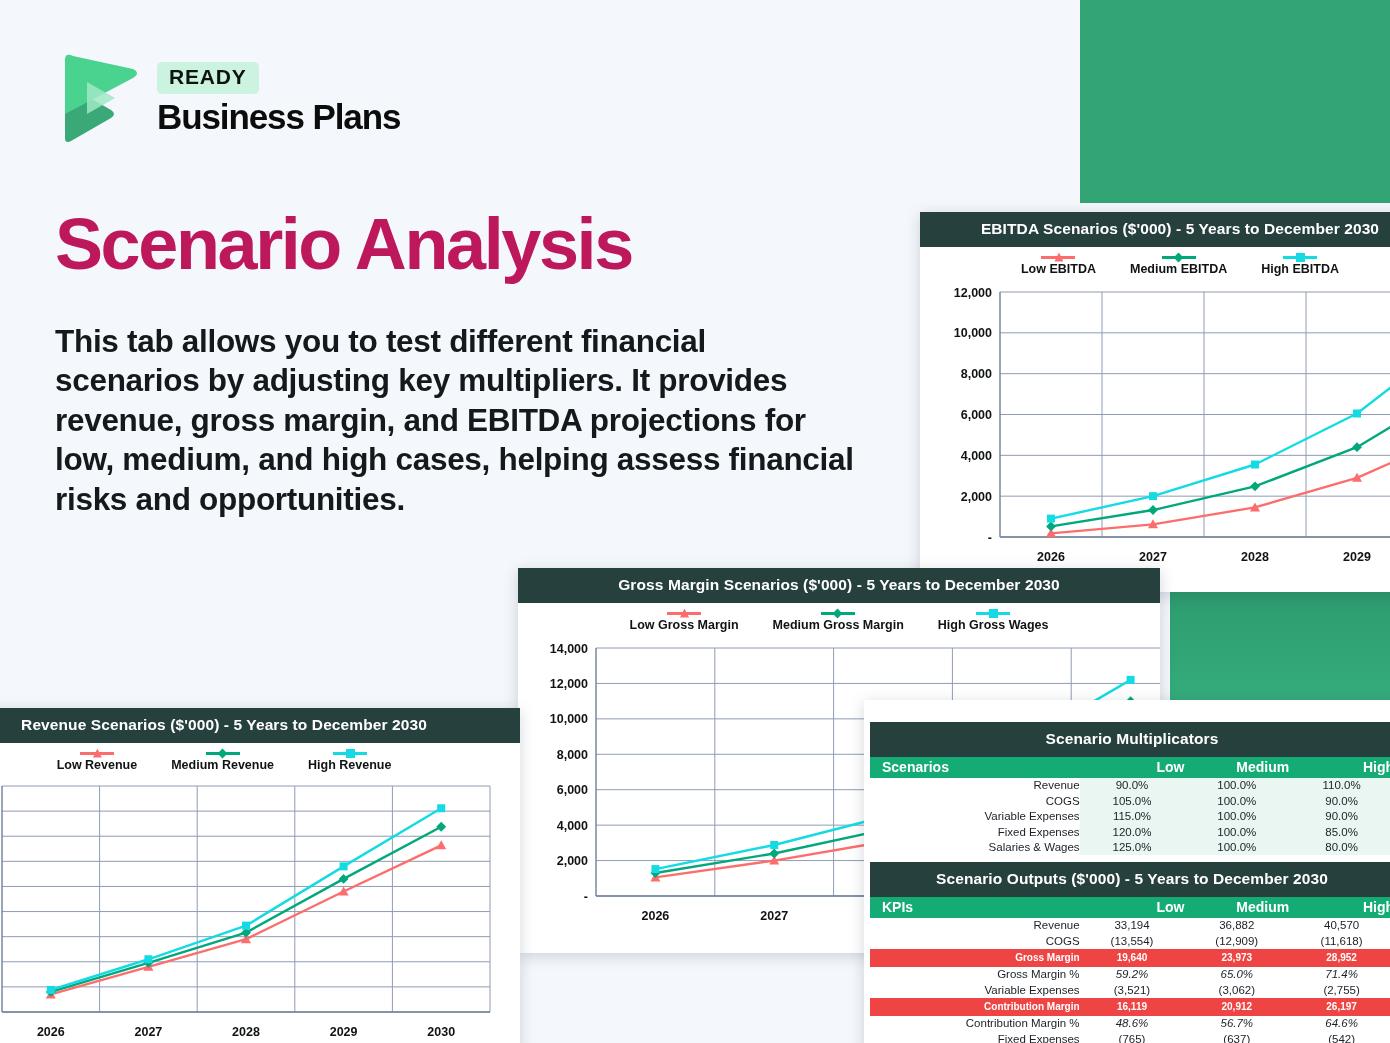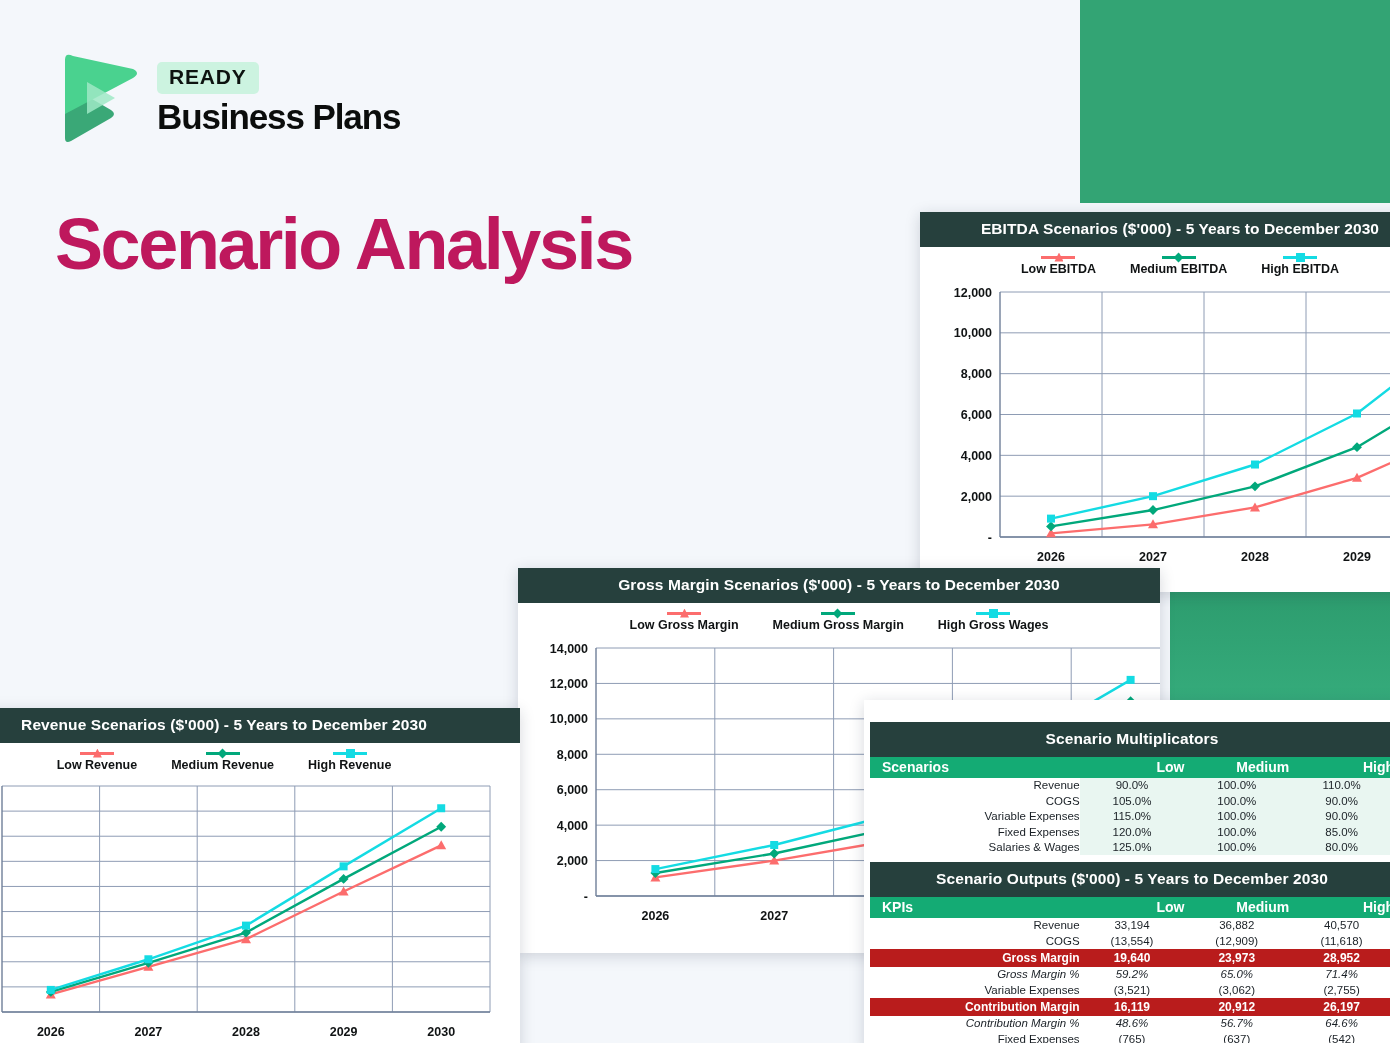--- a/index.html
+++ b/index.html
@@ -82,23 +82,23 @@
   .thead-row th {
     background: #14ab74; color: #ffffff; font-size: 14px; font-weight: 700;
     height: 21px; vertical-align: middle;
   }
   .thead-row th.lbl { text-align: left; padding-left: 12px; }
   .thead-row th.num { text-align: right; }
   .drow td { font-size: 11.5px; color: #1a2026; height: 15.5px; vertical-align: middle; }
   .drow td.lbl { text-align: right; padding-left: 12px; white-space: nowrap; margin-left: 46px; }
   .drow td.num { text-align: center; }
   .drow.tinted td.num { background: #e9f6f1; }
-  .drow.hl td { background: #b91c1c; color: #ffffff; font-weight: 700; font-size: 12px; height: 18px; }
+  .drow.hl td { background: #ef4444; color: #ffffff; font-weight: 700; font-size: 10px; height: 18px; }
   .drow.hl td.lbl { padding-left: 8px; }
-  .drow.indent td.lbl { padding-left: 26px; font-style: italic; }
+  .drow.indent td.lbl { padding-left: 26px; }
   .drow.indent td.num { font-style: italic; }
 </style>
 </head>
 <body>
 
 <div id="stage">
 
   <div class="green-block" id="green-top"></div>
   <div class="green-block" id="green-mid"></div>
 
@@ -110,20 +110,21 @@
         <path d="M32 30 L60 46 L32 62 Z" fill="#9fe9c6" opacity=".85"></path>
       </svg>
     </div>
     <div>
       <span id="badge-ready">READY</span>
       <div id="brand-name">Business Plans</div>
     </div>
   </div>
 
   <h1 id="page-title">Scenario Analysis</h1>
+  <p id="page-desc">This tab allows you to test different financial scenarios by adjusting key multipliers. It provides revenue, gross margin, and EBITDA projections for low, medium, and high cases, helping assess financial risks and opportunities.</p>
 
   <div class="panel" id="panel-ebitda" style="left:920px; top:212px; width:520px; height:380px;">
     <div class="panel-title">EBITDA Scenarios ($'000) - 5 Years to December 2030</div>
     <div class="legend">
       <span class="legend-item">
         <i class="legend-line lg-low"></i>
         <span>Low EBITDA</span>
       </span>
       <span class="legend-item">
         <i class="legend-line lg-med"></i>

